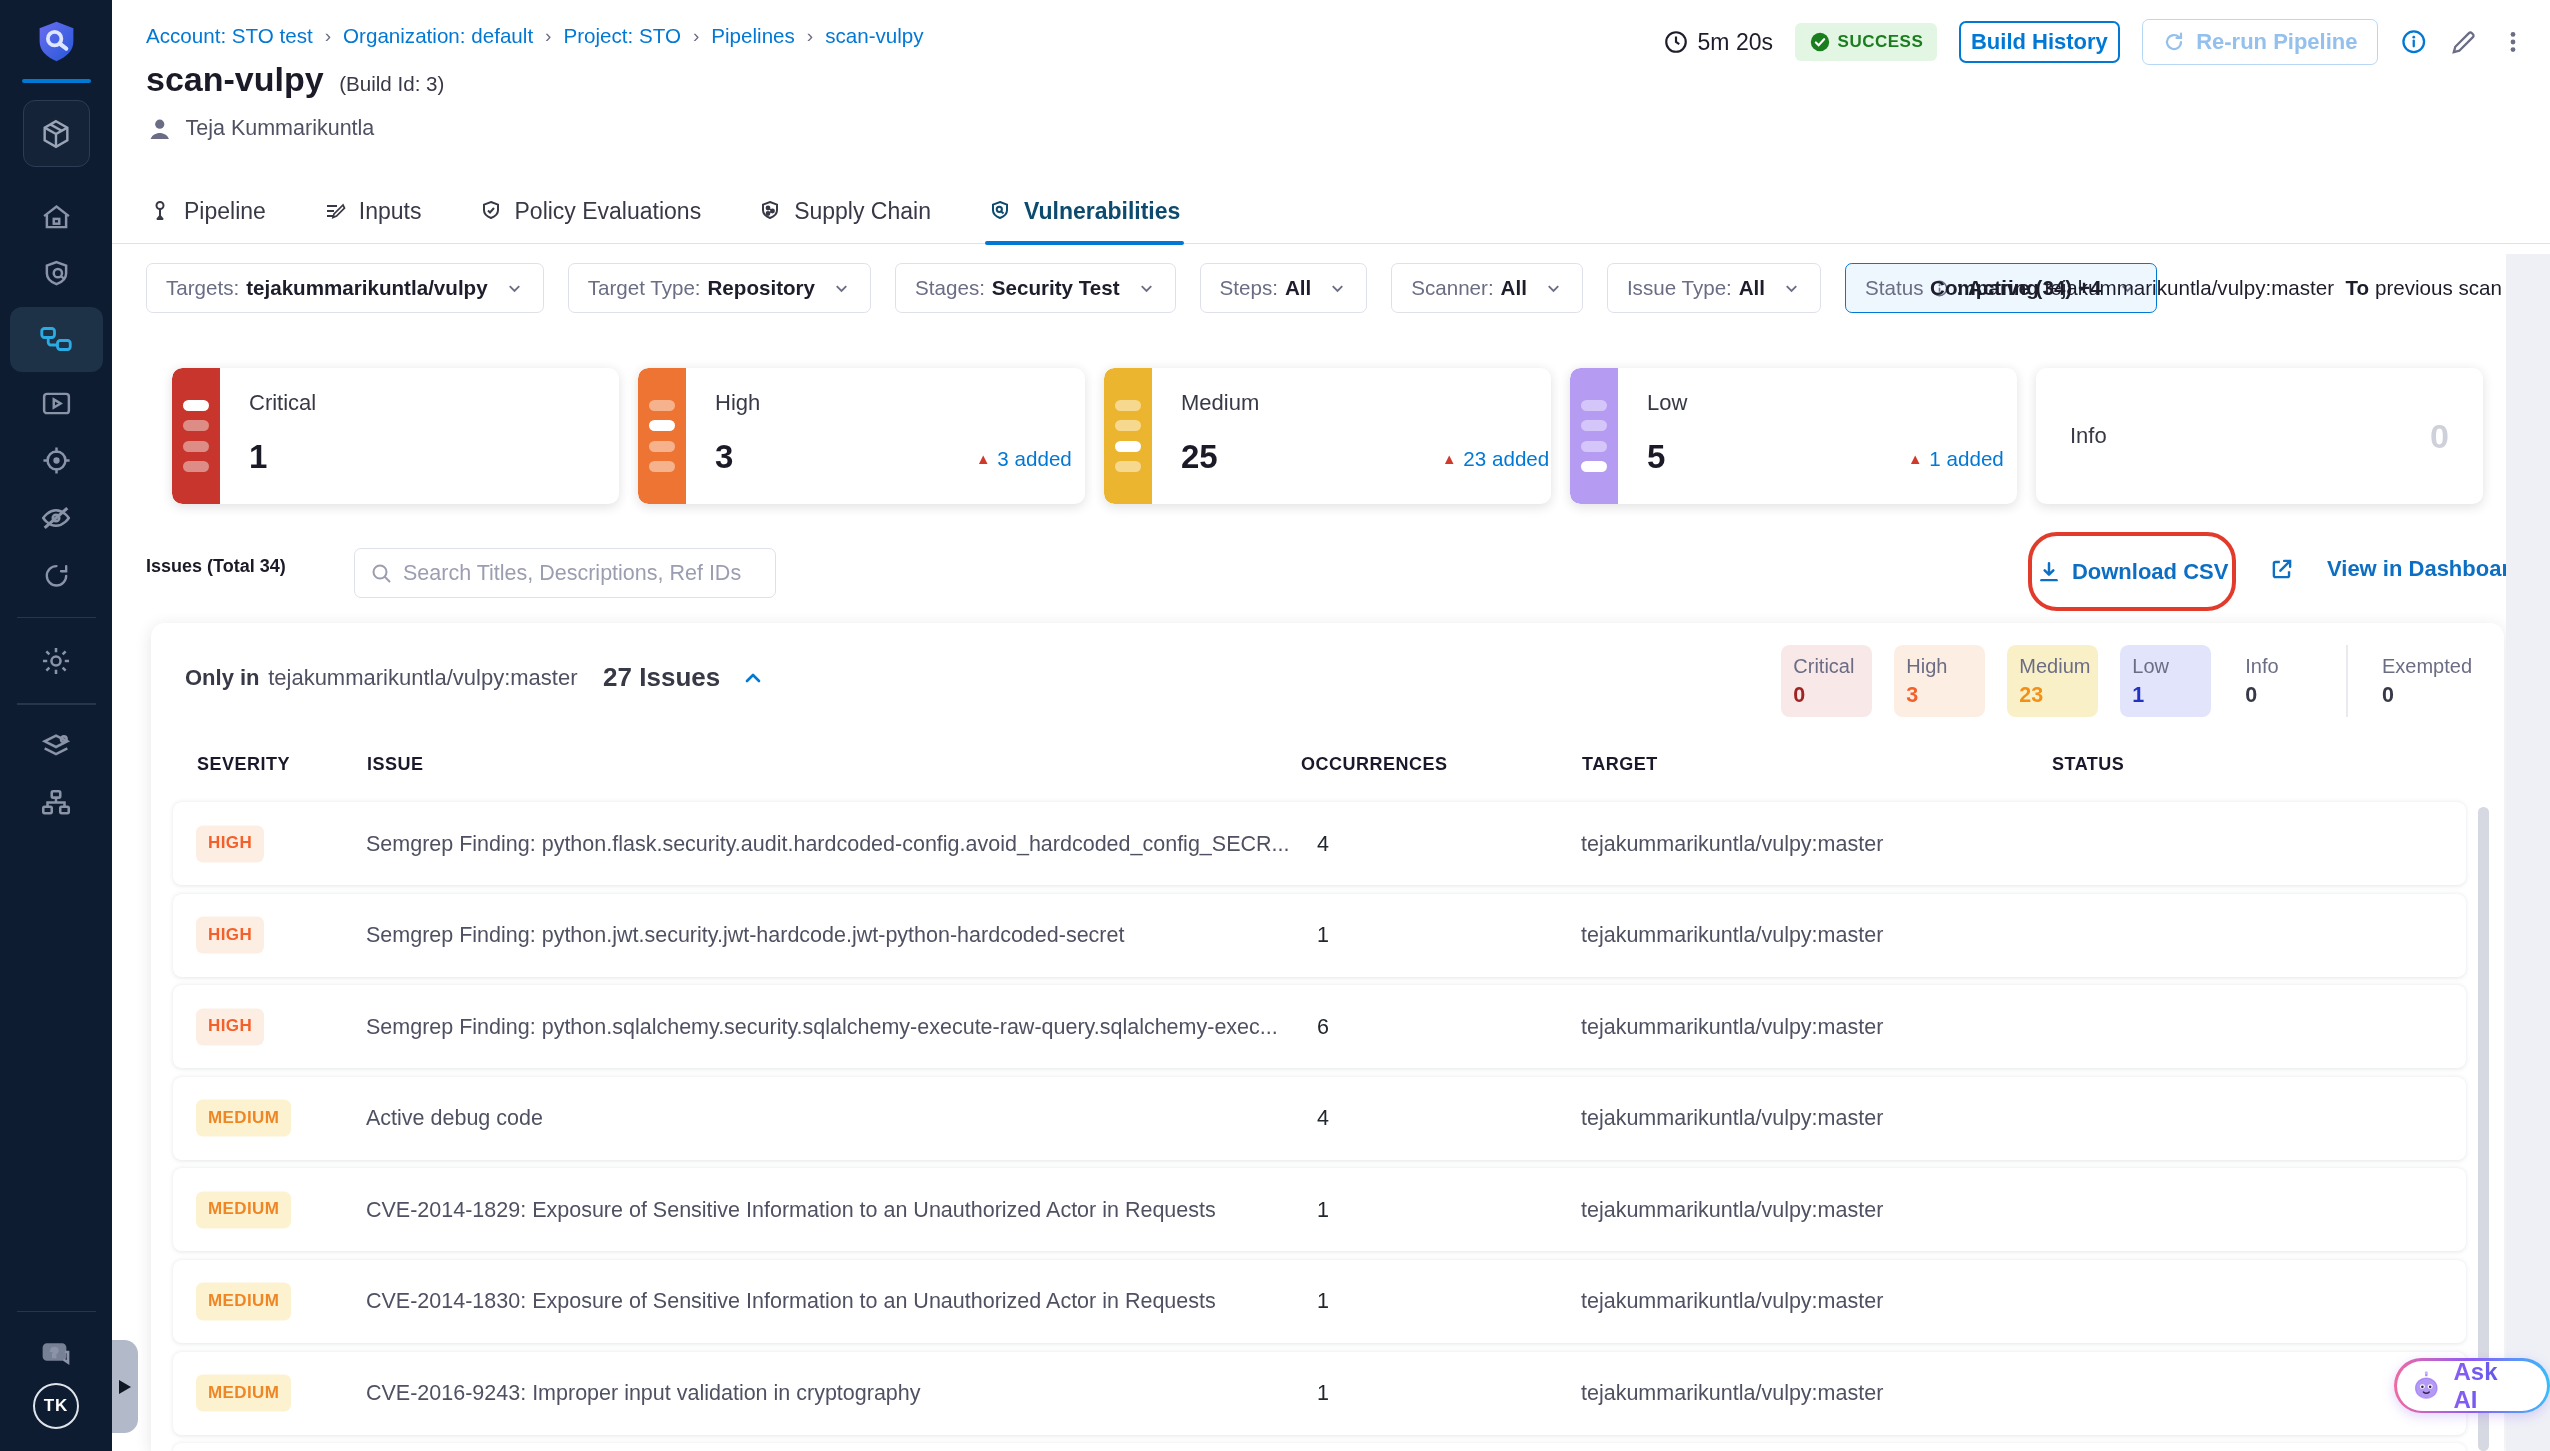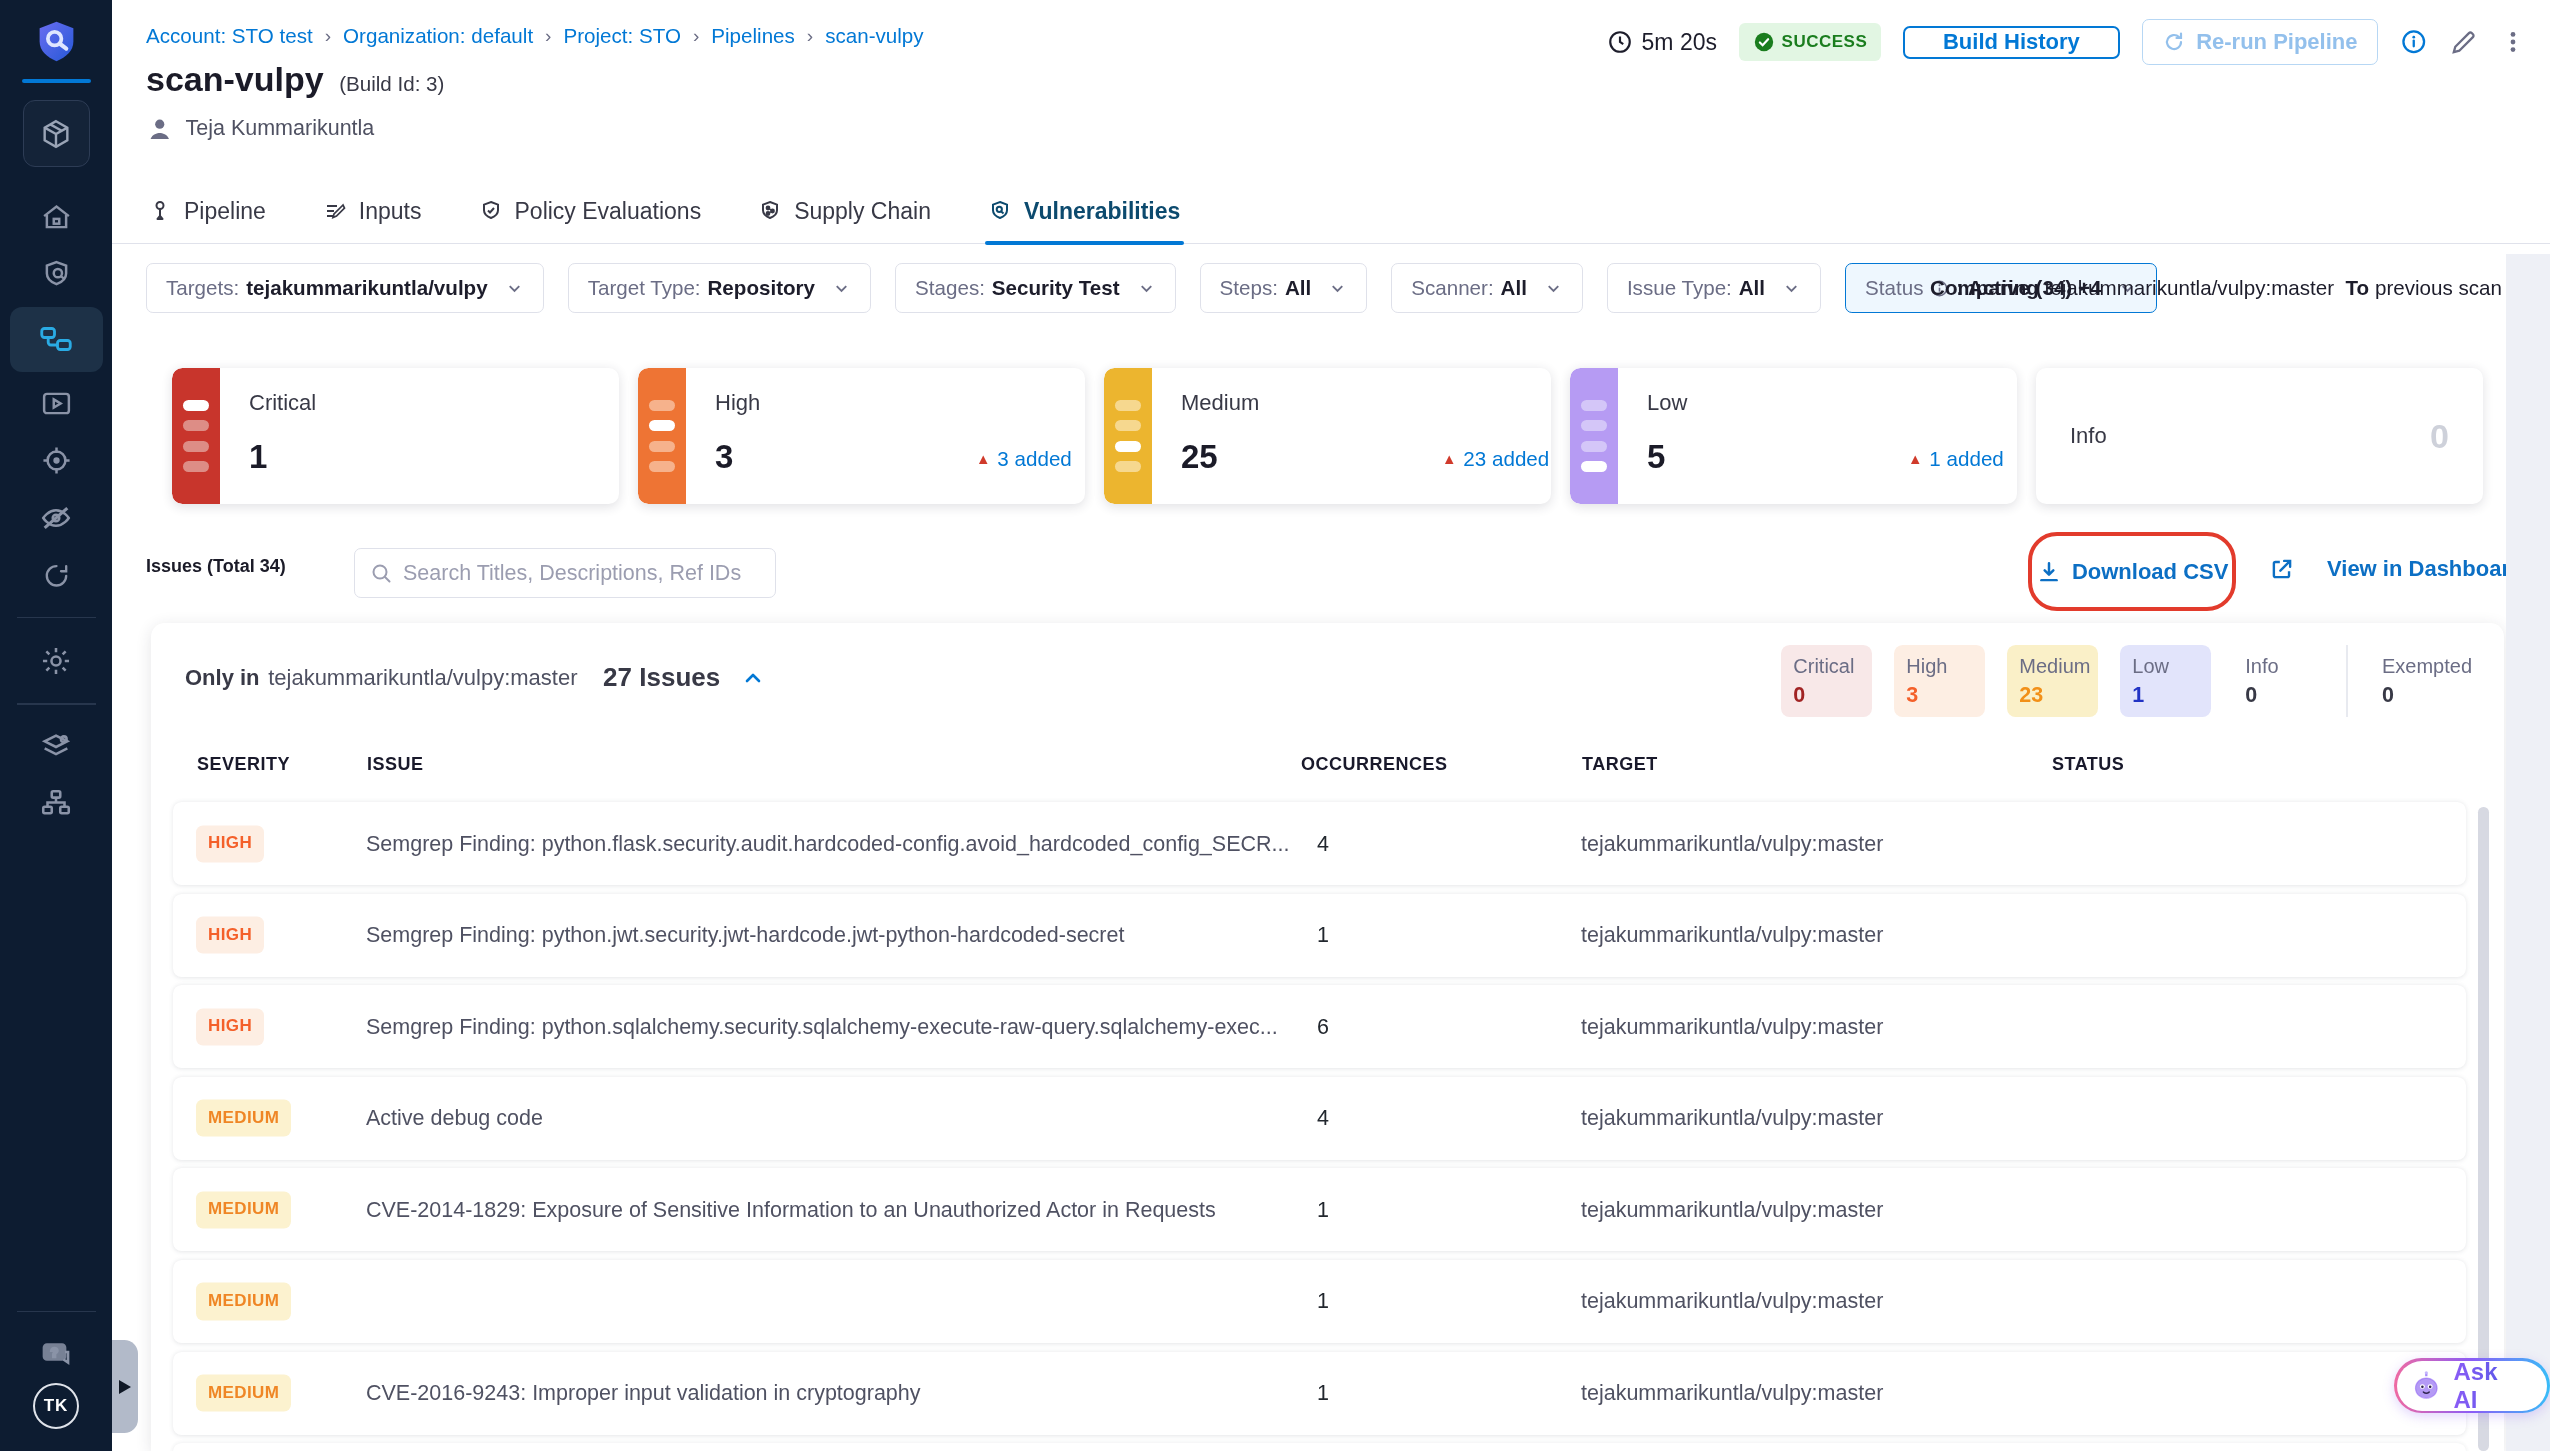--- a/index.html
+++ b/index.html
@@ -26,21 +26,21 @@
 
   
   .breadcrumb { position:absolute; left:146px; top:24px; font-size:20.6px; display:flex; align-items:center; gap:12px; }
   .crumb { display:flex; align-items:center; gap:12px; }
   .crumb a { color:#0278d5; text-decoration:none; cursor:pointer; }
   .crumb .sep { color:#6b6d85; font-size:19px; }
 
   .hdr-right { position:absolute; right:24px; top:19px; display:flex; align-items:center; gap:22px; }
   .duration { display:flex; align-items:center; gap:8.6px; color:#1d1d2b; font-size:23px; }
   .badge-success { display:flex; align-items:center; gap:6.9px; background:#e2f6e3; color:#1a7d1e; font-weight:bold; font-size:17px; letter-spacing:0.5px; border-radius:6px; padding:7.7px 13.7px; }
-  .btn-outline { height:33px; border:2.1px solid #0278d5; color:#0278d5; border-radius:6.9px; background:#fff; font-size:22px; font-weight:bold; padding:0 38px; display:flex; align-items:center; cursor:pointer; font-family:inherit; }
+  .btn-outline { height:42px; border:2.1px solid #0278d5; color:#0278d5; border-radius:6.9px; background:#fff; font-size:22px; font-weight:bold; padding:0 10px; display:flex; align-items:center; cursor:pointer; font-family:inherit; }
   .btn-disabled { height:46px; border:1.7px solid #b7d7f4; color:#93c0ec; border-radius:6.9px; background:#fff; font-size:22px; font-weight:bold; padding:0 19px; display:flex; align-items:center; gap:10.3px; font-family:inherit; }
 
   .title-row { position:absolute; left:146px; top:60px; display:flex; align-items:baseline; gap:15.5px; }
   .page-title { font-size:34px; font-weight:bold; color:#1b1b28; }
   .build-id { font-size:20.6px; color:#383946; }
   .user-row { position:absolute; left:146px; top:115px; display:flex; align-items:center; gap:12px; color:#4f5162; font-size:21.5px; }
 
   
   .tabbar { position:absolute; left:112px; top:179px; width:2439px; height:65px; border-bottom:1.7px solid #e0e2eb; display:flex; align-items:center; padding-left:36px; gap:57px; background:#fff; }
   .tab { display:flex; align-items:center; gap:12px; font-size:23px; color:#383946; height:65px; position:relative; cursor:pointer; }
@@ -583,20 +583,21 @@
           <span class="cell target-t">tejakummarikuntla/vulpy:master</span>
         </div>
         <div class="row">
           <span class="cell sev-badge medium">MEDIUM</span>
           <span class="cell issue-t">CVE-2014-1829: Exposure of Sensitive Information to an Unauthorized Actor in Requests</span>
           <span class="cell occ-t">1</span>
           <span class="cell target-t">tejakummarikuntla/vulpy:master</span>
         </div>
         <div class="row">
           <span class="cell sev-badge medium">MEDIUM</span>
+          <span class="cell issue-t">CVE-2014-1830: Exposure of Sensitive Information to an Unauthorized Actor in Requests</span>
           <span class="cell occ-t">1</span>
           <span class="cell target-t">tejakummarikuntla/vulpy:master</span>
         </div>
         <div class="row">
           <span class="cell sev-badge medium">MEDIUM</span>
           <span class="cell issue-t">CVE-2016-9243: Improper input validation in cryptography</span>
           <span class="cell occ-t">1</span>
           <span class="cell target-t">tejakummarikuntla/vulpy:master</span>
         </div>
         <div class="row partial">

